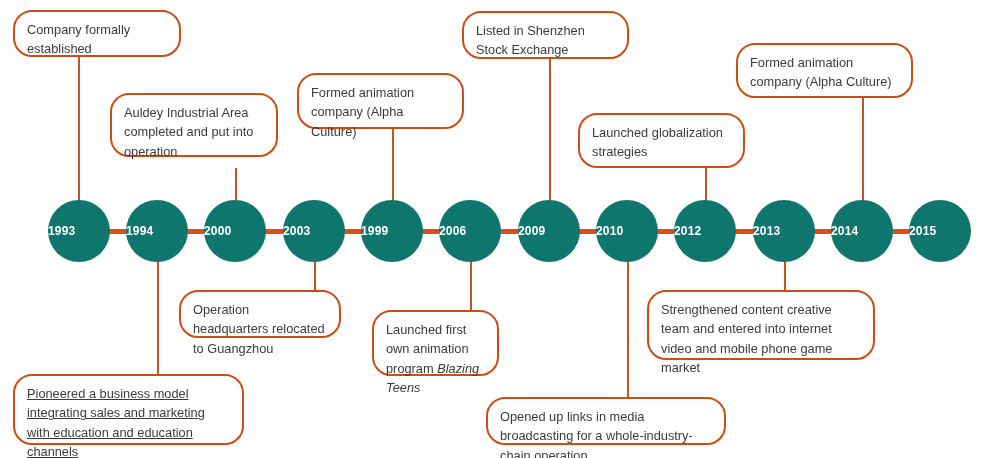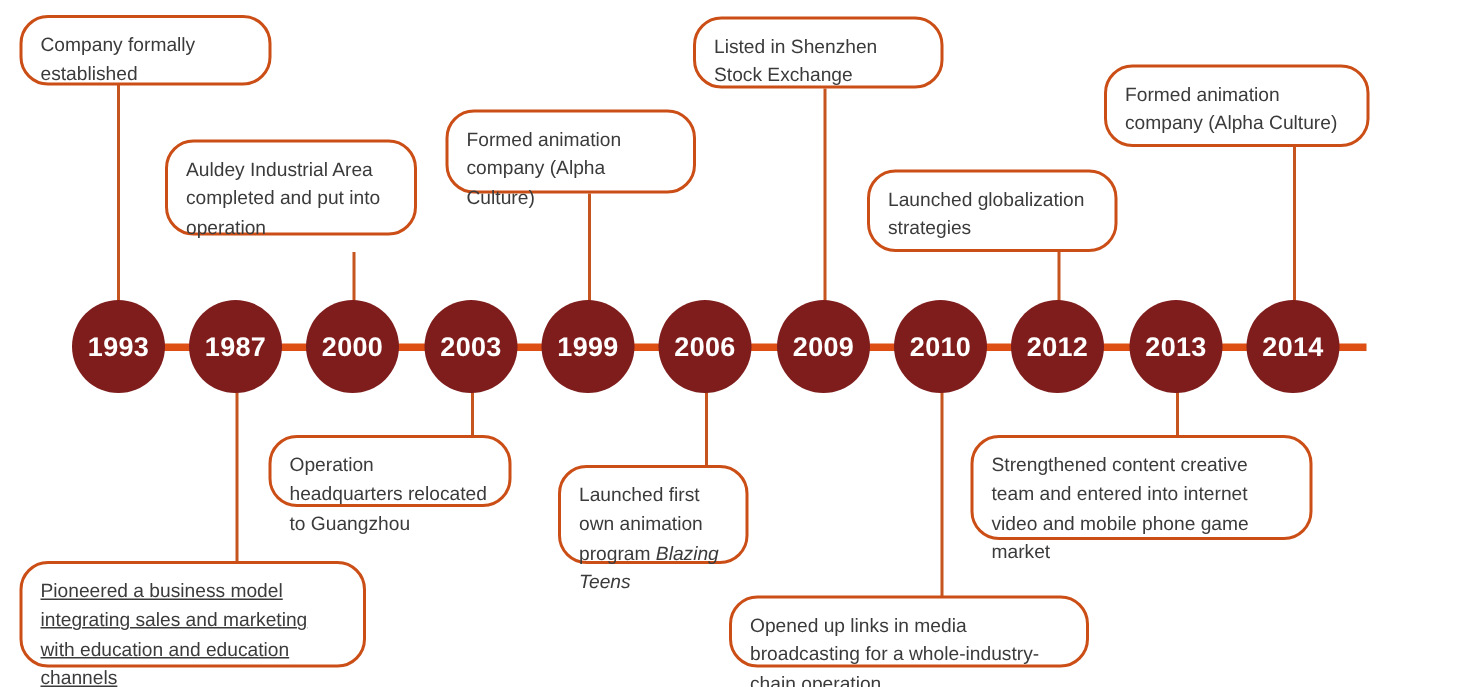--- a/index.html
+++ b/index.html
@@ -23,26 +23,25 @@
     background: #DD4F14;
     height: 5px;
     border-radius: 0;
   }
   
   .year-node {
     position: absolute;
     width: 62px;
     height: 62px;
     border-radius: 50%;
-    background: #7f1d1d;
+    background: #0f766e;
     color: #ffffff;
     display: flex;
     align-items: center;
-    justify-content: center;
-    font-size: 18px;
+    font-size: 12px;
     font-weight: bold;
     letter-spacing: 0.2px;
     box-sizing: border-box;
     z-index: 3;
   }
   
   .callout {
     position: absolute;
     box-sizing: border-box;
     border: 2.5px solid #CB4E16;
@@ -101,21 +100,21 @@
   <div class="stem" style="left:705px; top:168px; height:33px;"></div>
 
   <div class="stem" style="left:784px; top:258px; height:32px;"></div>
 
   <div class="stem" style="left:862px; top:98px; height:103px;"></div>
 
   <div class="year-node" style="left:48px; top:200px;">
     <span>1993</span>
   </div>
   <div class="year-node" style="left:126px; top:200px;">
-    <span>1987</span>
+    <span>1994</span>
   </div>
   <div class="year-node" style="left:204px; top:200px;">
     <span>2000</span>
   </div>
   <div class="year-node" style="left:283px; top:200px;">
     <span>2003</span>
   </div>
   <div class="year-node" style="left:361px; top:200px;">
     <span>1999</span>
   </div>
@@ -129,20 +128,23 @@
     <span>2010</span>
   </div>
   <div class="year-node" style="left:674px; top:200px;">
     <span>2012</span>
   </div>
   <div class="year-node" style="left:753px; top:200px;">
     <span>2013</span>
   </div>
   <div class="year-node" style="left:831px; top:200px;">
     <span>2014</span>
+  </div>
+  <div class="year-node" style="left:909px; top:200px;">
+    <span>2015</span>
   </div>
 
   <div class="callout" style="left:13px; top:10px; width:168px; height:47px;">
     <span>Company formally established</span>
   </div>
 
   <div class="callout" style="left:110px; top:93px; width:168px; height:64px;">
     <span>Auldey Industrial Area completed and put into operation</span>
   </div>
 

